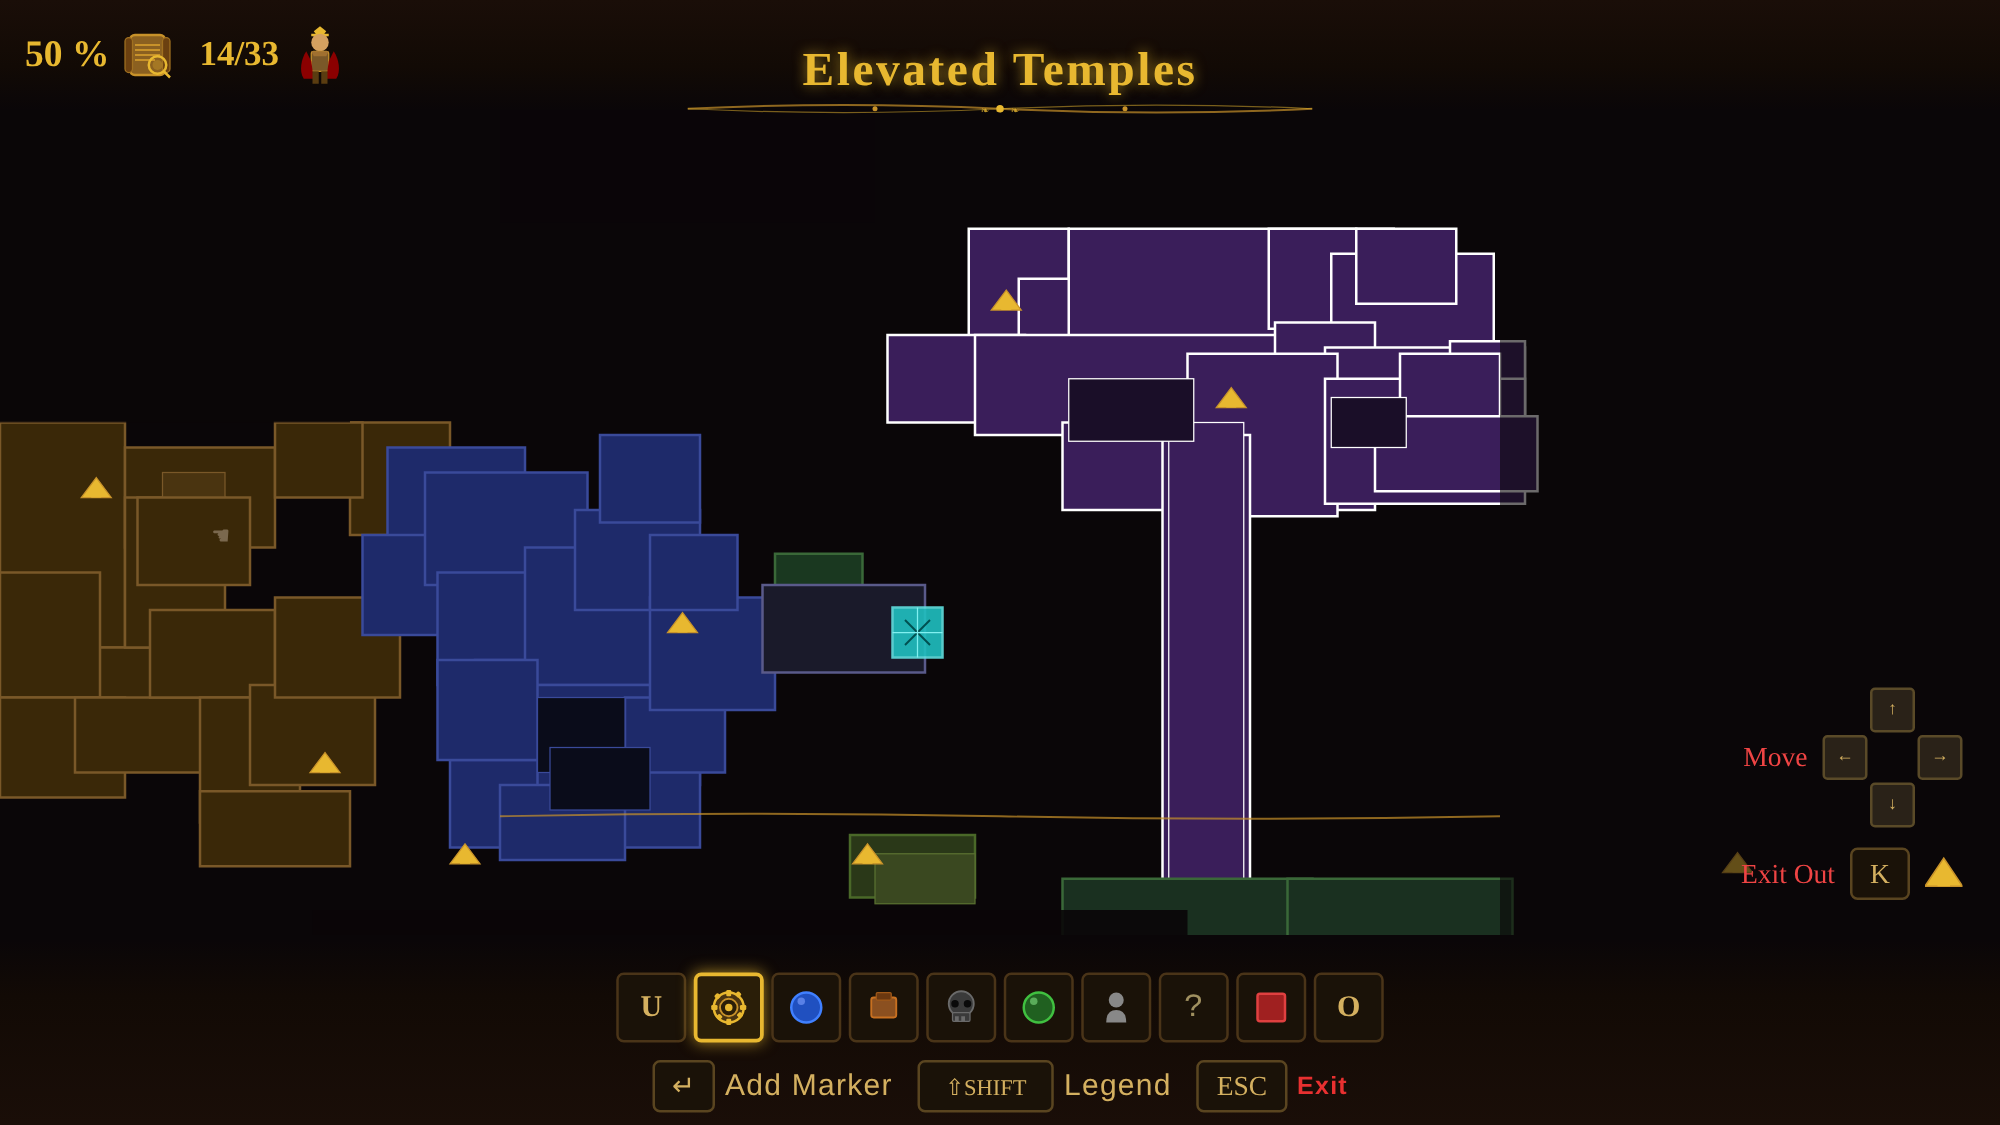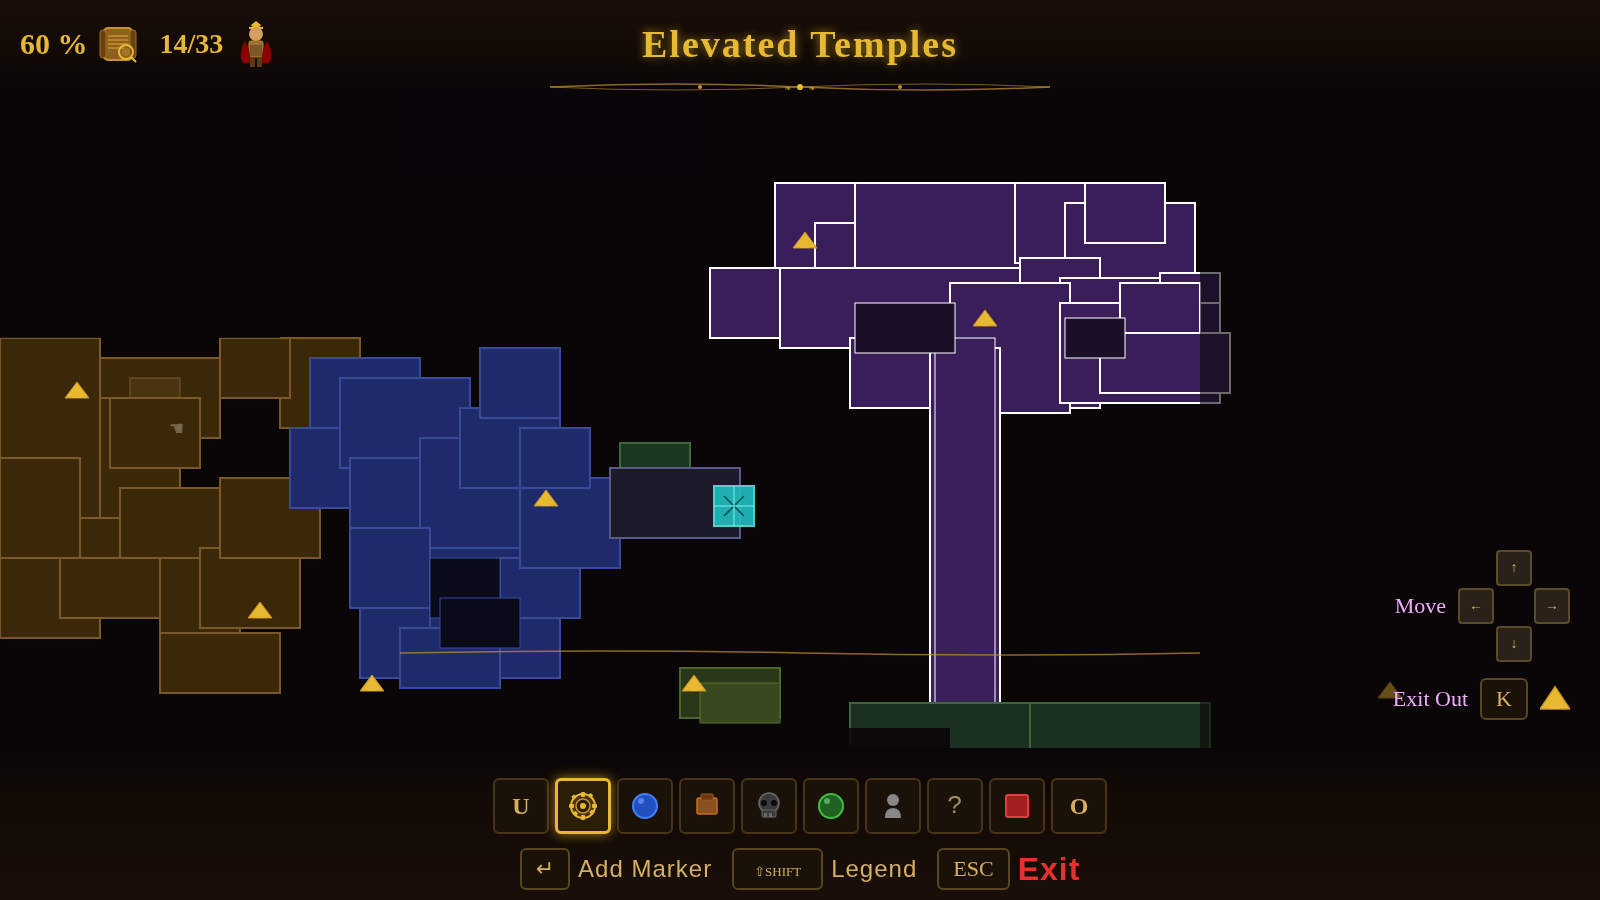--- a/index.html
+++ b/index.html
@@ -20,21 +20,21 @@
       background: linear-gradient(180deg, #1a0e08 0%, #120a05 60%, transparent 100%);
       display: flex;
       align-items: center;
       z-index: 10;
     }
 
     #title-area {
       position: absolute;
       left: 50%;
       transform: translateX(-50%);
-      top: 0;
+      top: 12px;
       text-align: left;
     }
 
     #title-text {
       font-size: 38px;
       font-weight: bold;
       color: #e8b830;
       text-shadow: 0 0 10px #e8b830aa, 0 2px 4px #000;
       letter-spacing: 2px;
       line-height: 88px;
@@ -152,21 +152,21 @@
 
     .action-label {
       color: #d4b060;
       font-size: 24px;
       font-family: Liberation Sans, sans-serif;
       letter-spacing: 1px;
     }
 
     .action-label.red {
       color: #e83030;
-      font-size: 32px;
+      font-size: 20px;
       font-weight: bold;
     }
 
     
     #controls-panel {
       position: absolute;
       right: 30px;
       bottom: 180px;
       display: flex;
       flex-direction: column;
@@ -175,21 +175,21 @@
     }
 
     .control-row {
       display: flex;
       align-items: center;
       gap: 12px;
       justify-content: flex-end;
     }
 
     .control-label {
-      color: #f0abfc;
+      color: #ef4444;
       font-size: 22px;
       font-family: 'Georgia', serif;
     }
 
     .dpad-container {
       display: grid;
       grid-template-columns: repeat(3, 36px);
       grid-template-rows: repeat(3, 36px);
       gap: 2px;
     }
@@ -223,21 +223,21 @@
       width: 50px;
       height: 50px;
     }
   </style>
 </head>
 <body>
 
 <div id="top-bar">
   <div id="stats-left">
     <div class="stat-item">
-      <span class="stat-percent">60 %</span>
+      <span class="stat-percent">50 %</span>
 
       <svg class="scroll-icon" viewBox="0 0 44 44">
         <rect x="8" y="6" width="28" height="32" rx="4" fill="#8b6020" stroke="#c8922a" stroke-width="2"></rect>
         <rect x="4" y="8" width="6" height="28" rx="3" fill="#6b4010" stroke="#a07020" stroke-width="1"></rect>
         <rect x="34" y="8" width="6" height="28" rx="3" fill="#6b4010" stroke="#a07020" stroke-width="1"></rect>
         <line x1="12" y1="14" x2="32" y2="14" stroke="#c8922a" stroke-width="1.5"></line>
         <line x1="12" y1="18" x2="32" y2="18" stroke="#c8922a" stroke-width="1.5"></line>
         <line x1="12" y1="22" x2="32" y2="22" stroke="#c8922a" stroke-width="1.5"></line>
         <line x1="12" y1="26" x2="28" y2="26" stroke="#c8922a" stroke-width="1.5"></line>
 
@@ -536,21 +536,21 @@
 
   <div id="action-bar">
 
     <div class="action-btn">
       <div class="key-badge">↵</div>
       <span class="action-label">Add Marker</span>
     </div>
 
     <div class="action-btn">
       <div class="key-badge wide">
-        <span style="font-size:13px;">⇧SHIFT</span>
+        <span style="font-size:18px;">⇧SHIFT</span>
       </div>
       <span class="action-label">Legend</span>
     </div>
 
     <div class="action-btn">
       <div class="key-badge">ESC</div>
       <span class="action-label red">Exit</span>
     </div>
   </div>
 </div>

